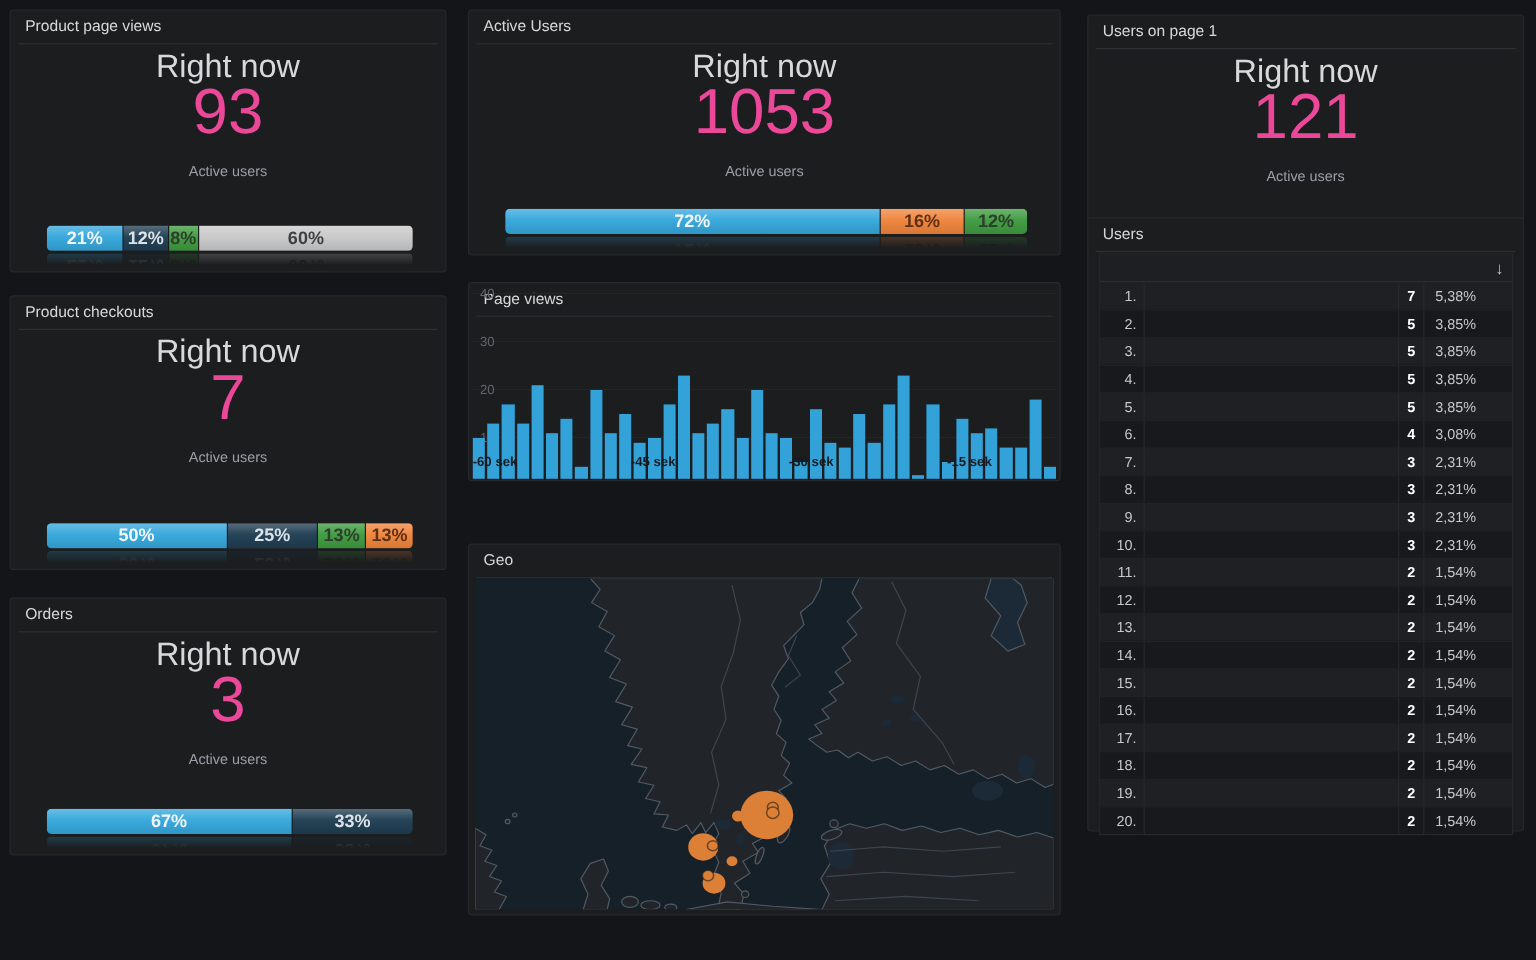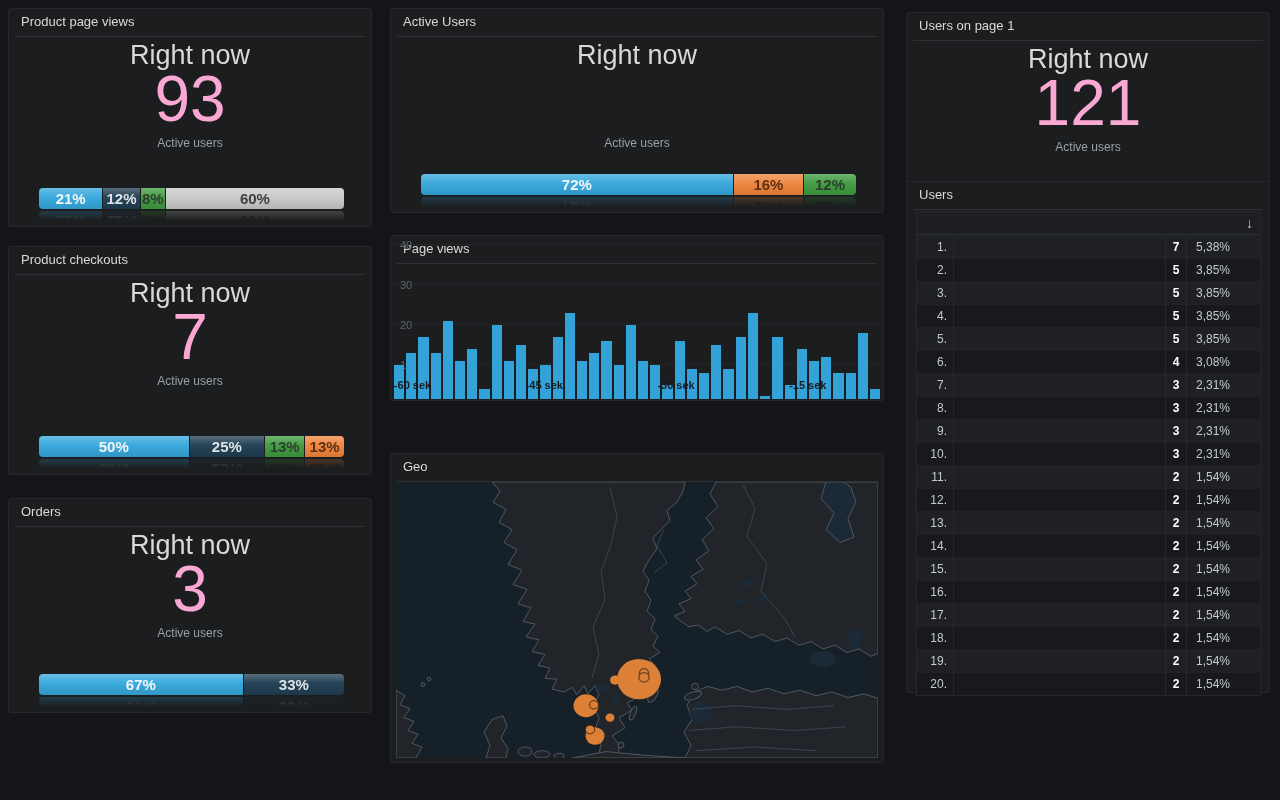--- a/index.html
+++ b/index.html
@@ -3,21 +3,21 @@
 <meta charset="utf-8">
 <style>
   html,body{margin:0;padding:0;background:#141518;}
   body{width:1280px;height:800px;position:relative;overflow:hidden;
        font-family:"Liberation Sans",sans-serif;-webkit-font-smoothing:antialiased;}
   .panel{position:absolute;background:#1b1d1f;border:1px solid #26282b;border-radius:3px;box-sizing:border-box;}
   .panel-header{height:27px;line-height:26px;margin:0 6px;padding:0 6px;color:#d8d9da;
                 font-size:13px;font-weight:500;border-bottom:1px solid #2e3034;white-space:nowrap;cursor:pointer;}
   
   .rn{position:absolute;top:31px;left:0;width:100%;text-align:center;font-size:27px;color:#d8d9da;}
-  .val{position:absolute;top:56px;left:0;width:100%;text-align:center;font-size:64px;color:#f9a8d4;line-height:1.08;}
+  .val{position:absolute;top:56px;left:0;width:100%;text-align:center;font-size:53px;color:#ec4899;line-height:1.08;}
   .sub{position:absolute;top:127px;left:0;width:100%;text-align:center;font-size:12px;color:#9aa0a6;}
   .segwrap{position:absolute;left:30px;right:27px;bottom:5px;}
   .segbar{display:flex;height:21px;border-radius:4px;overflow:hidden;gap:1px;}
   .seg{display:flex;align-items:center;justify-content:center;font-size:15px;font-weight:bold;
        box-sizing:border-box;min-width:0;overflow:hidden;}
   .segreflect{height:10px;overflow:hidden;margin-top:2px;opacity:.28;transform:scaleY(-1);
       -webkit-mask-image:linear-gradient(180deg,transparent 0%,rgba(0,0,0,.9) 100%);
       mask-image:linear-gradient(180deg,transparent 0%,rgba(0,0,0,.9) 100%);}
   .segreflect .segbar{margin-top:-11px;}
   
@@ -107,20 +107,21 @@
           <div class="seg" style="flex: 67 1 0px; background: linear-gradient(rgba(255, 255, 255, 0.25), rgba(255, 255, 255, 0.03) 45%, rgba(0, 0, 0, 0.1)), rgb(53, 167, 220); color: rgb(242, 246, 249);">67%</div>
           <div class="seg" style="flex: 33 1 0px; background: linear-gradient(rgba(255, 255, 255, 0.25), rgba(255, 255, 255, 0.03) 45%, rgba(0, 0, 0, 0.1)), rgb(31, 61, 82); color: rgb(221, 226, 230);">33%</div>
         </div>
       </div>
     </div>
 </div>
 
 <div class="panel" style="left:390px;top:8px;width:494px;height:205px">
   <div class="panel-header">Active Users</div>
   <div class="rn">Right now</div>
+  <div class="val">1053</div>
   <div class="sub">Active users</div>
   <div class="segwrap">
       <div class="segbar">
         <div class="seg" style="flex: 72 1 0px; background: linear-gradient(rgba(255, 255, 255, 0.25), rgba(255, 255, 255, 0.03) 45%, rgba(0, 0, 0, 0.1)), rgb(53, 167, 220); color: rgb(242, 246, 249);">72%</div>
         <div class="seg" style="flex: 16 1 0px; background: linear-gradient(rgba(255, 255, 255, 0.25), rgba(255, 255, 255, 0.03) 45%, rgba(0, 0, 0, 0.1)), rgb(239, 132, 60); color: rgb(95, 48, 18);">16%</div>
         <div class="seg" style="flex: 12 1 0px; background: linear-gradient(rgba(255, 255, 255, 0.25), rgba(255, 255, 255, 0.03) 45%, rgba(0, 0, 0, 0.1)), rgb(63, 155, 63); color: rgb(44, 62, 44);">12%</div>
       </div>
       <div class="segreflect">
         <div class="segbar">
           <div class="seg" style="flex: 72 1 0px; background: linear-gradient(rgba(255, 255, 255, 0.25), rgba(255, 255, 255, 0.03) 45%, rgba(0, 0, 0, 0.1)), rgb(53, 167, 220); color: rgb(242, 246, 249);">72%</div>

